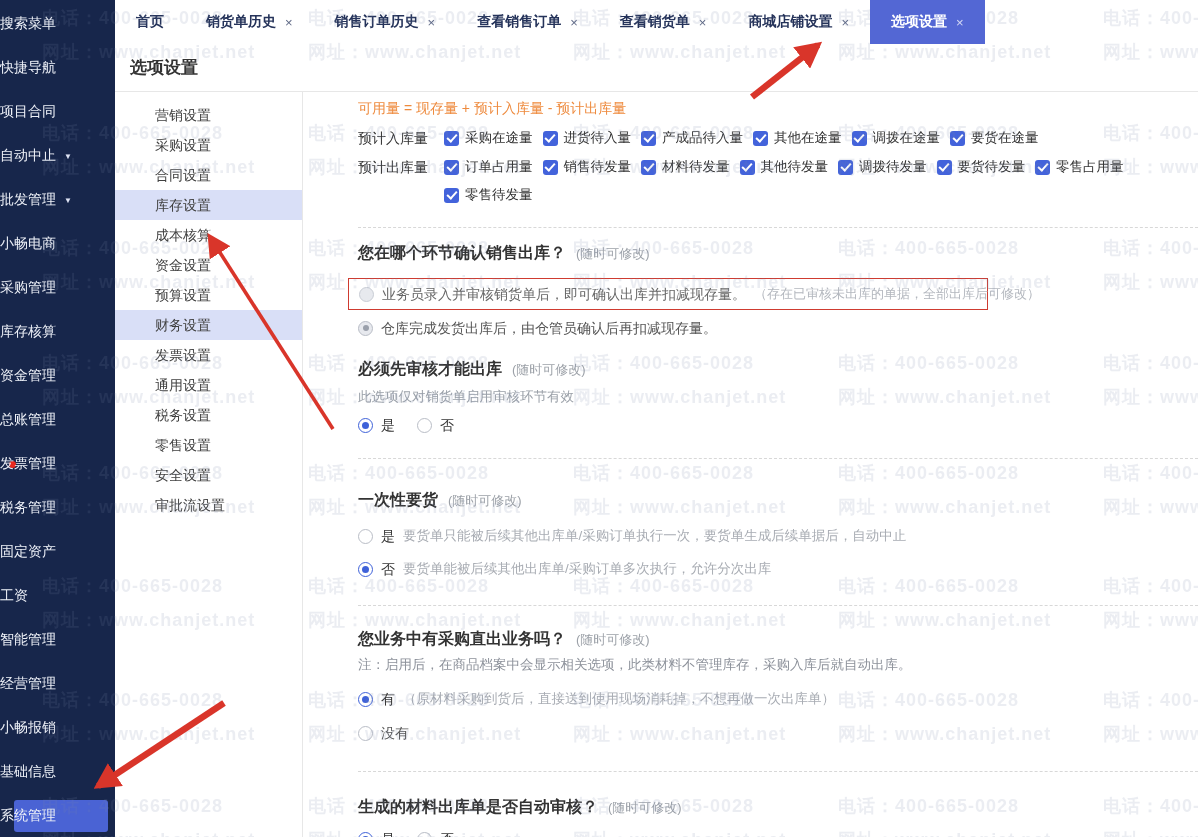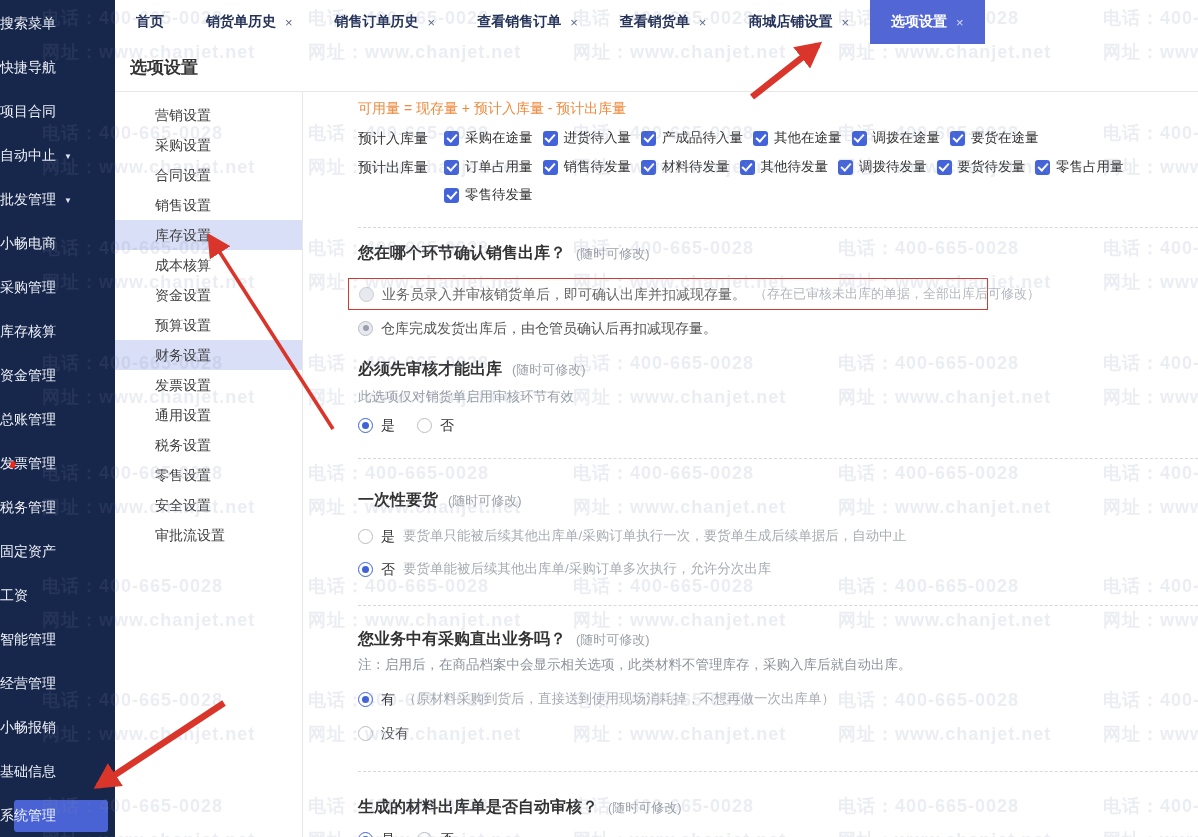--- a/index.html
+++ b/index.html
@@ -176,21 +176,20 @@
   <div class="page-header">
     <span class="page-title">选项设置</span>
   </div>
 
   <div class="content-row">
 
     <div class="settings-nav">
       <div class="snav-item">营销设置</div>
       <div class="snav-item">采购设置</div>
       <div class="snav-item">合同设置</div>
-      <div class="snav-item">销售设置</div>
       <div class="snav-item hl">库存设置</div>
       <div class="snav-item">成本核算</div>
       <div class="snav-item">资金设置</div>
       <div class="snav-item">预算设置</div>
       <div class="snav-item hl">财务设置</div>
       <div class="snav-item">发票设置</div>
       <div class="snav-item">通用设置</div>
       <div class="snav-item">税务设置</div>
       <div class="snav-item">零售设置</div>
       <div class="snav-item">安全设置</div>

